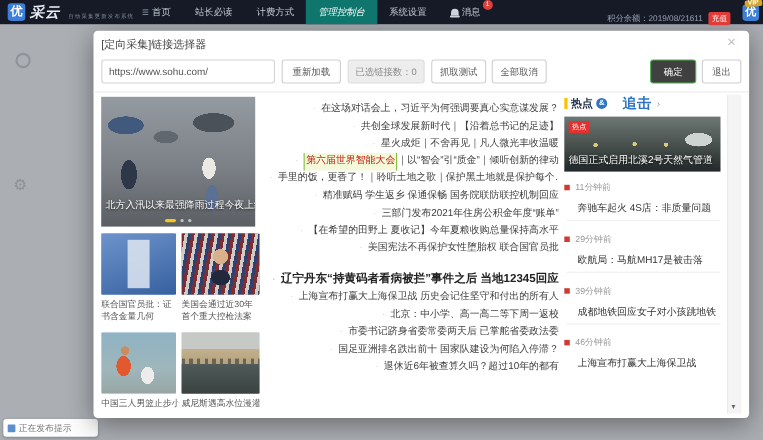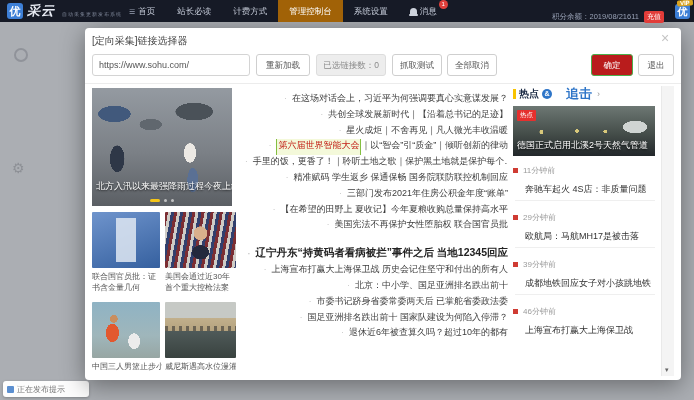--- a/index.html
+++ b/index.html
@@ -6,21 +6,21 @@
   html,body { width:694px; height:400px; overflow:hidden; }
   body { position:relative; font-family:"Liberation Sans","DejaVu Sans",sans-serif; background:#abaeb3; }
 
   
   .navbar { position:absolute; left:0; top:0; width:694px; height:22px; background:#161a26; z-index:5; display:flex; align-items:center; }
   .logo-box { position:absolute; left:7px; top:3px; width:16px; height:16px; background:#3d7fd6; border-radius:3px; color:#fff; font-weight:bold; font-size:11px; text-align:center; line-height:16px; }
   .brand { position:absolute; left:27px; top:2px; color:#e8ecf4; font-size:13px; font-weight:bold; font-style:italic; letter-spacing:1px; }
   .tagline { position:absolute; left:62px; top:11px; color:#7e8698; font-size:5px; letter-spacing:1px; }
   .nav-menu { position:absolute; left:118px; top:0; height:22px; display:flex; }
   .nav-item { height:22px; line-height:22px; padding:0 11px; color:#c3c9d6; font-size:8.5px; position:relative; cursor:pointer; }
-  .nav-item.active { background:#a16207; color:#fff; }
+  .nav-item.active { background:#0f766e; color:#fff;font-style:italic; }
   .nav-item .ham { font-size:7px; margin-right:3px; color:#9aa2b4; }
   .bell { display:inline-block; width:7px; height:6px; background:#cdd2dc; border-radius:3.5px 3.5px 0 0; position:relative; margin-right:3px; }
   .bell::after { content:""; position:absolute; left:-1px; bottom:-2px; width:9px; height:2px; background:#cdd2dc; border-radius:1px; }
   .nav-badge { position:absolute; top:0px; right:0px; min-width:9px; height:9px; background:#e0403c; border-radius:5px; color:#fff; font-size:6px; line-height:9px; text-align:center; padding:0 2px; }
   .nav-right { position:absolute; right:30px; top:0; height:34px; display:flex; align-items:center; gap:5px; }
   .balance { color:#98a1b5; font-size:7.5px; }
   .recharge { background:#e23c39; color:#fff; font-size:7px; padding:1px 3px; border-radius:2px; cursor:pointer; }
   .vip-logo { position:absolute; right:4px; top:4px; width:15px; height:15px; background:#3d7fd6; border-radius:3px; color:#fff; font-weight:bold; font-size:10px; text-align:center; line-height:15px; z-index:6; }
   .vip-tag { position:absolute; right:1px; top:0px; background:#d9a421; color:#fff; font-size:6px; font-weight:bold; padding:0px 3px; border-radius:2px; transform:rotate(-4deg); z-index:7; }
 
@@ -36,21 +36,21 @@
   .modal-title { position:absolute; left:7px; top:6px; font-size:10px; color:#444; }
   .modal-close { position:absolute; left:576px; top:2px; font-size:14px; color:#c4c4c4; cursor:pointer; }
   .toolbar { position:absolute; left:0; top:0; width:100%; }
   .url-input { position:absolute; left:7px; top:26px; width:158px; height:22px; border:1px solid #d4d4d4; border-radius:3px; font-size:9px; color:#555; padding:0 6px; background:#fff; font-family:"Liberation Sans",sans-serif; }
   .btn { position:absolute; top:26px; height:22px; background:#fff; border:1px solid #cfcfcf; border-radius:3px; font-size:8.5px; color:#555; text-align:center; line-height:20px; cursor:pointer; }
   .field-dis { position:absolute; top:26px; height:22px; background:#ededed; border:1px solid #ddd; border-radius:3px; font-size:8.5px; color:#8a8a8a; text-align:center; line-height:20px; }
   .btn-reload { left:171px; width:54px; }
   .count-field { left:231px; width:70px; }
   .btn-test { left:307px; width:50px; }
   .btn-cancelall { left:362px; width:50px; }
-  .btn-confirm { left:506px; width:42px; background:#b91c1c; border-color:#4cae4c; color:#fff; }
+  .btn-confirm { left:506px; width:42px; background:#404040; border-color:#4cae4c; color:#fff; }
   .btn-exit { left:553px; width:36px; }
   .header-divider { position:absolute; left:0; top:55px; width:100%; height:1px; background:#ececec; }
 
   
   .carousel { position:absolute; left:7px; top:60px; width:140px; height:118px; overflow:hidden; background:
       radial-gradient(ellipse 26px 13px at 16% 22%, #41597c 62%, transparent 63%),
       radial-gradient(ellipse 30px 14px at 73% 20%, #4a5158 62%, transparent 63%),
       radial-gradient(ellipse 18px 9px at 42% 31%, #60676e 62%, transparent 63%),
       radial-gradient(ellipse 10px 16px at 70% 55%, #ece9e4 60%, transparent 61%),
       radial-gradient(ellipse 9px 20px at 72% 78%, #5a7094 60%, transparent 61%),
@@ -181,21 +181,21 @@
       <div class="headline"><span class="bullet">·</span><span>共创全球发展新时代｜【沿着总书记的足迹】</span></div>
       <div class="headline"><span class="bullet">·</span><span>星火成炬｜不舍再见｜凡人微光丰收温暖</span></div>
       <div class="headline"><span class="bullet">·</span><span class="hl">第六届世界智能大会</span><span>｜以“智会”引“质金”｜倾听创新的律动</span></div>
       <div class="headline"><span class="bullet">·</span><span>手里的饭，更香了！｜聆听土地之歌｜保护黑土地就是保护每个…</span></div>
       <div class="headline"><span class="bullet">·</span><span>精准赋码 学生返乡 保通保畅 国务院联防联控机制回应</span></div>
       <div class="headline"><span class="bullet">·</span><span>三部门发布2021年住房公积金年度“账单”</span></div>
       <div class="headline"><span class="bullet">·</span><span>【在希望的田野上 夏收记】今年夏粮收购总量保持高水平</span></div>
       <div class="headline"><span class="bullet">·</span><span>美国宪法不再保护女性堕胎权 联合国官员批</span></div>
       <div class="headline big"><span class="bullet">·</span><span>辽宁丹东“持黄码者看病被拦”事件之后 当地12345回应</span></div>
       <div class="headline"><span class="bullet">·</span><span>上海宣布打赢大上海保卫战 历史会记住坚守和付出的所有人</span></div>
-      <div class="headline"><span class="bullet">·</span><span>北京：中小学、国足亚洲排名跌出前十</span></div>
+      <div class="headline"><span class="bullet">·</span><span>北京：中小学、高一高二等下周一返校</span></div>
       <div class="headline"><span class="bullet">·</span><span>市委书记跻身省委常委两天后 已掌舵省委政法委</span></div>
       <div class="headline"><span class="bullet">·</span><span>国足亚洲排名跌出前十 国家队建设为何陷入停滞？</span></div>
       <div class="headline"><span class="bullet">·</span><span>退休近6年被查算久吗？超过10年的都有</span></div>
     </div>
 
   <div class="sidebar">
     <div class="side-head">
       <span class="yellow-bar"></span>
       <span class="hot-t1">热点</span>
       <span class="amp">&amp;</span>

